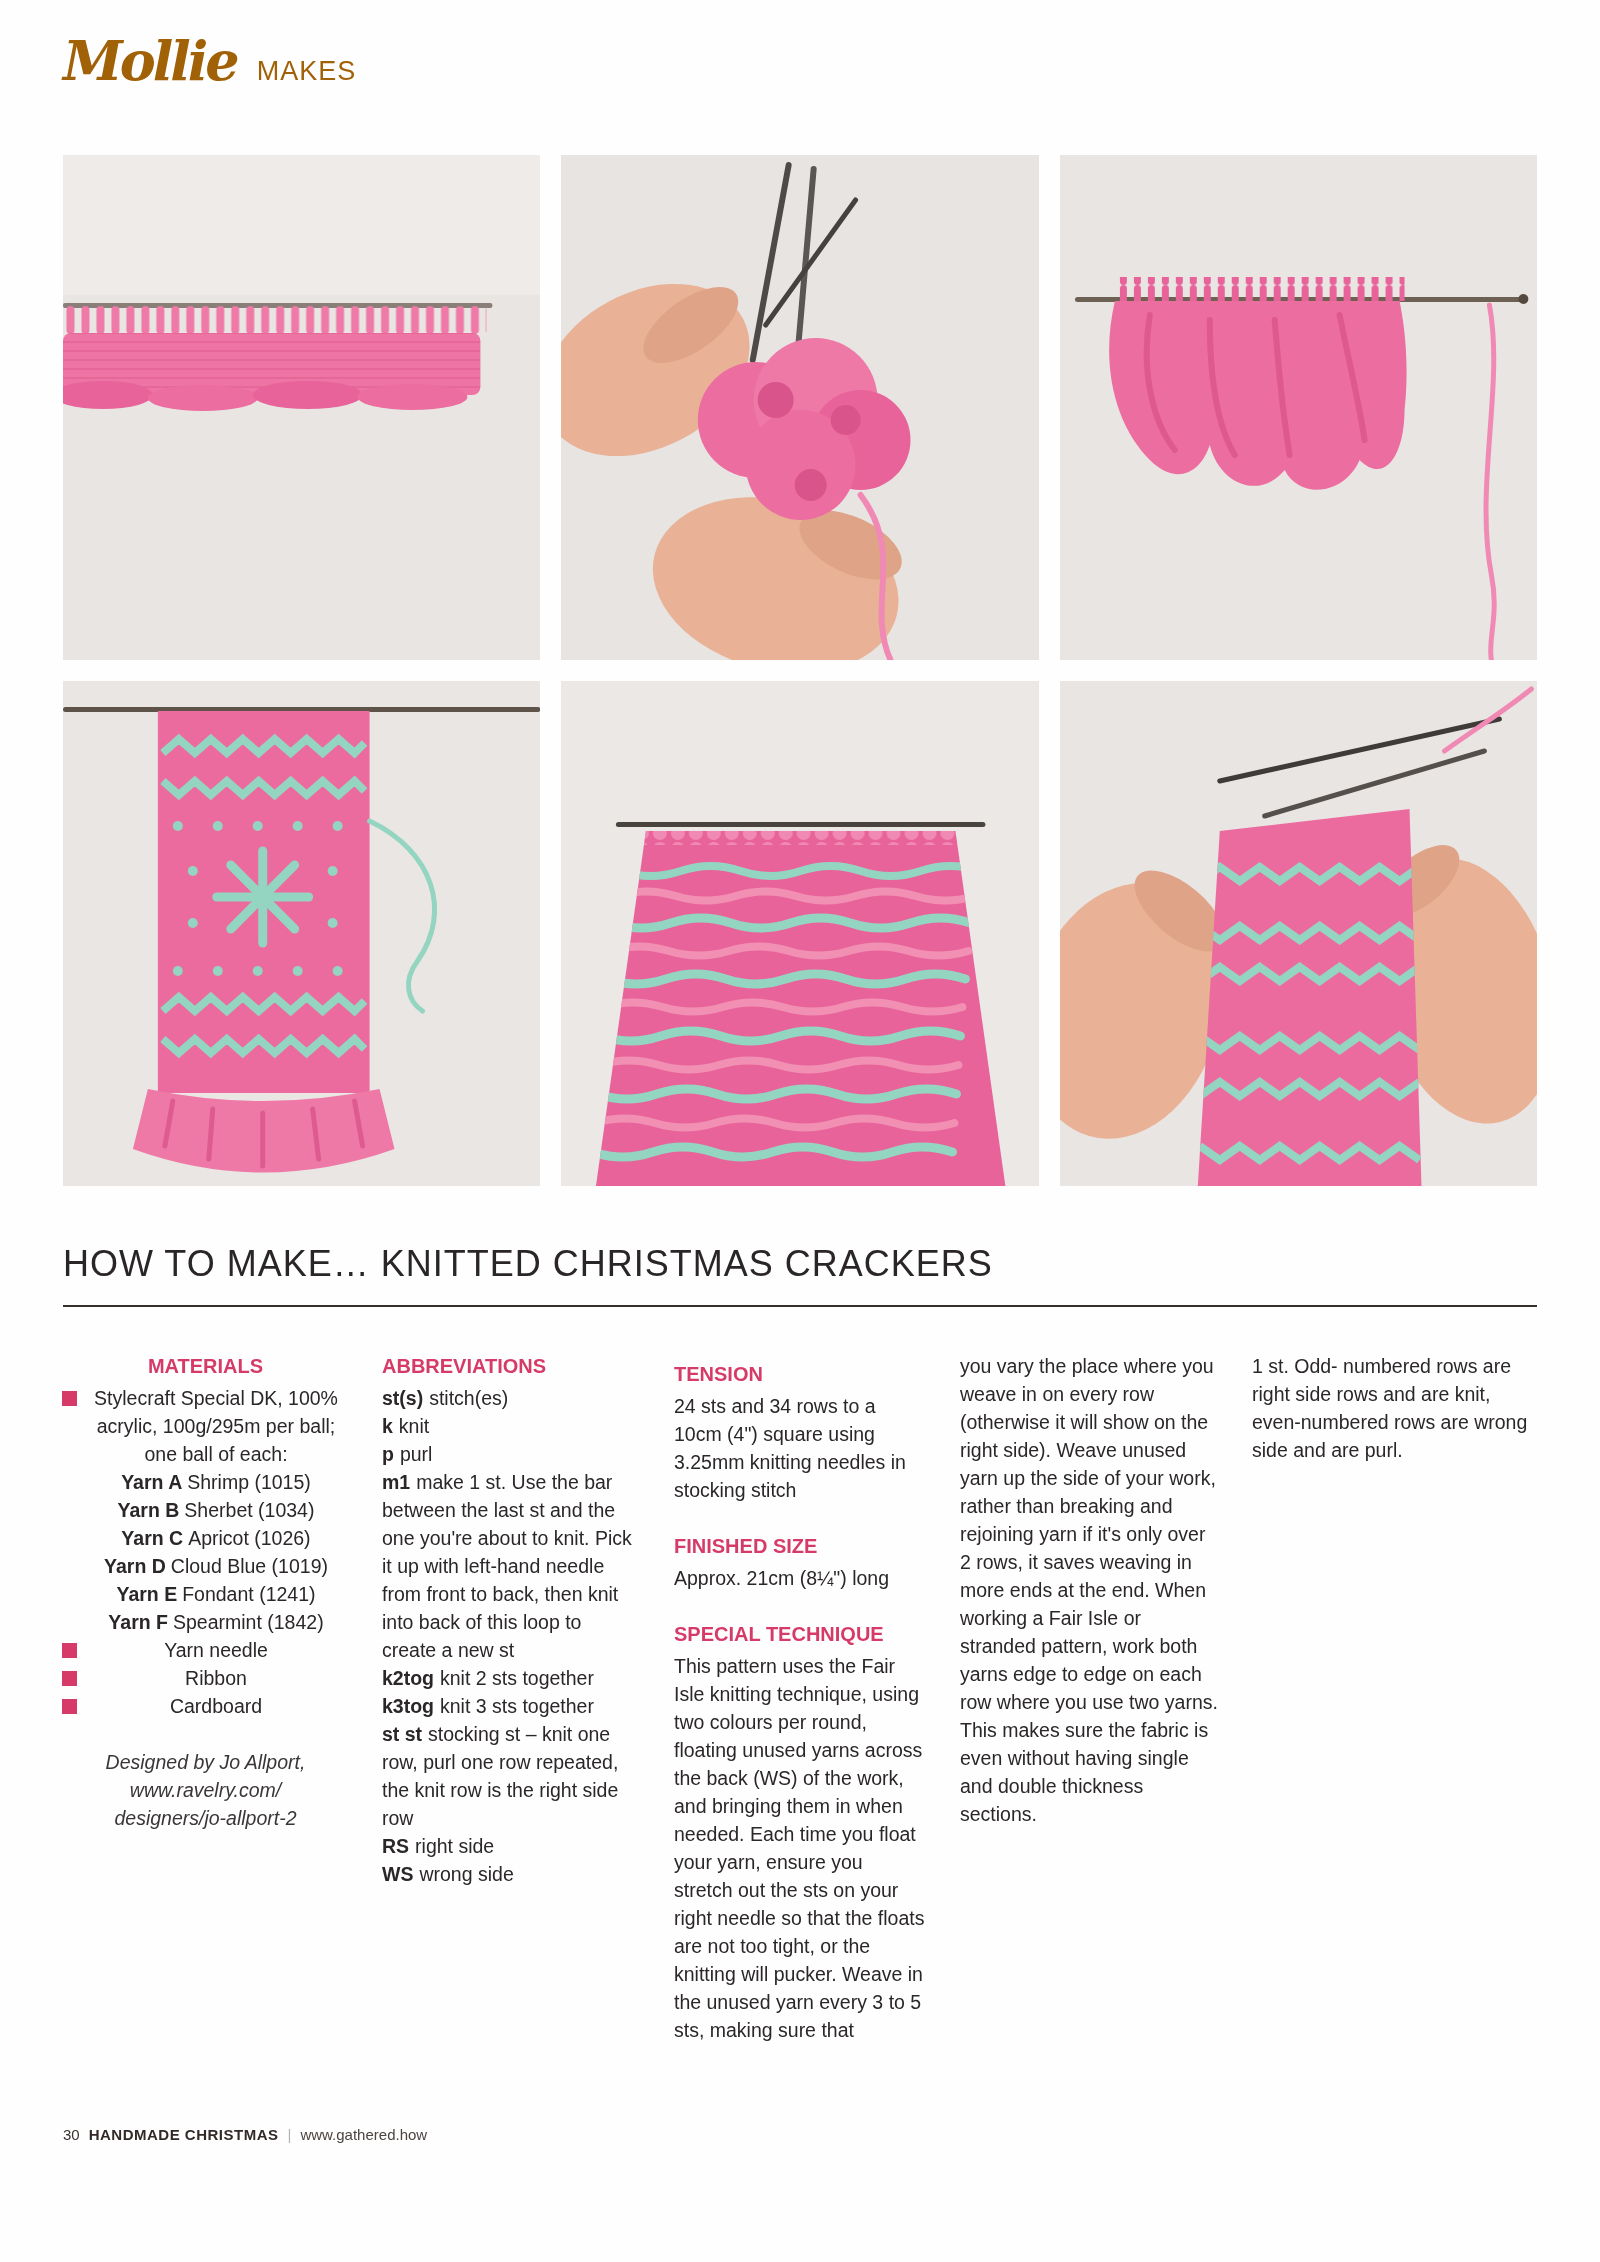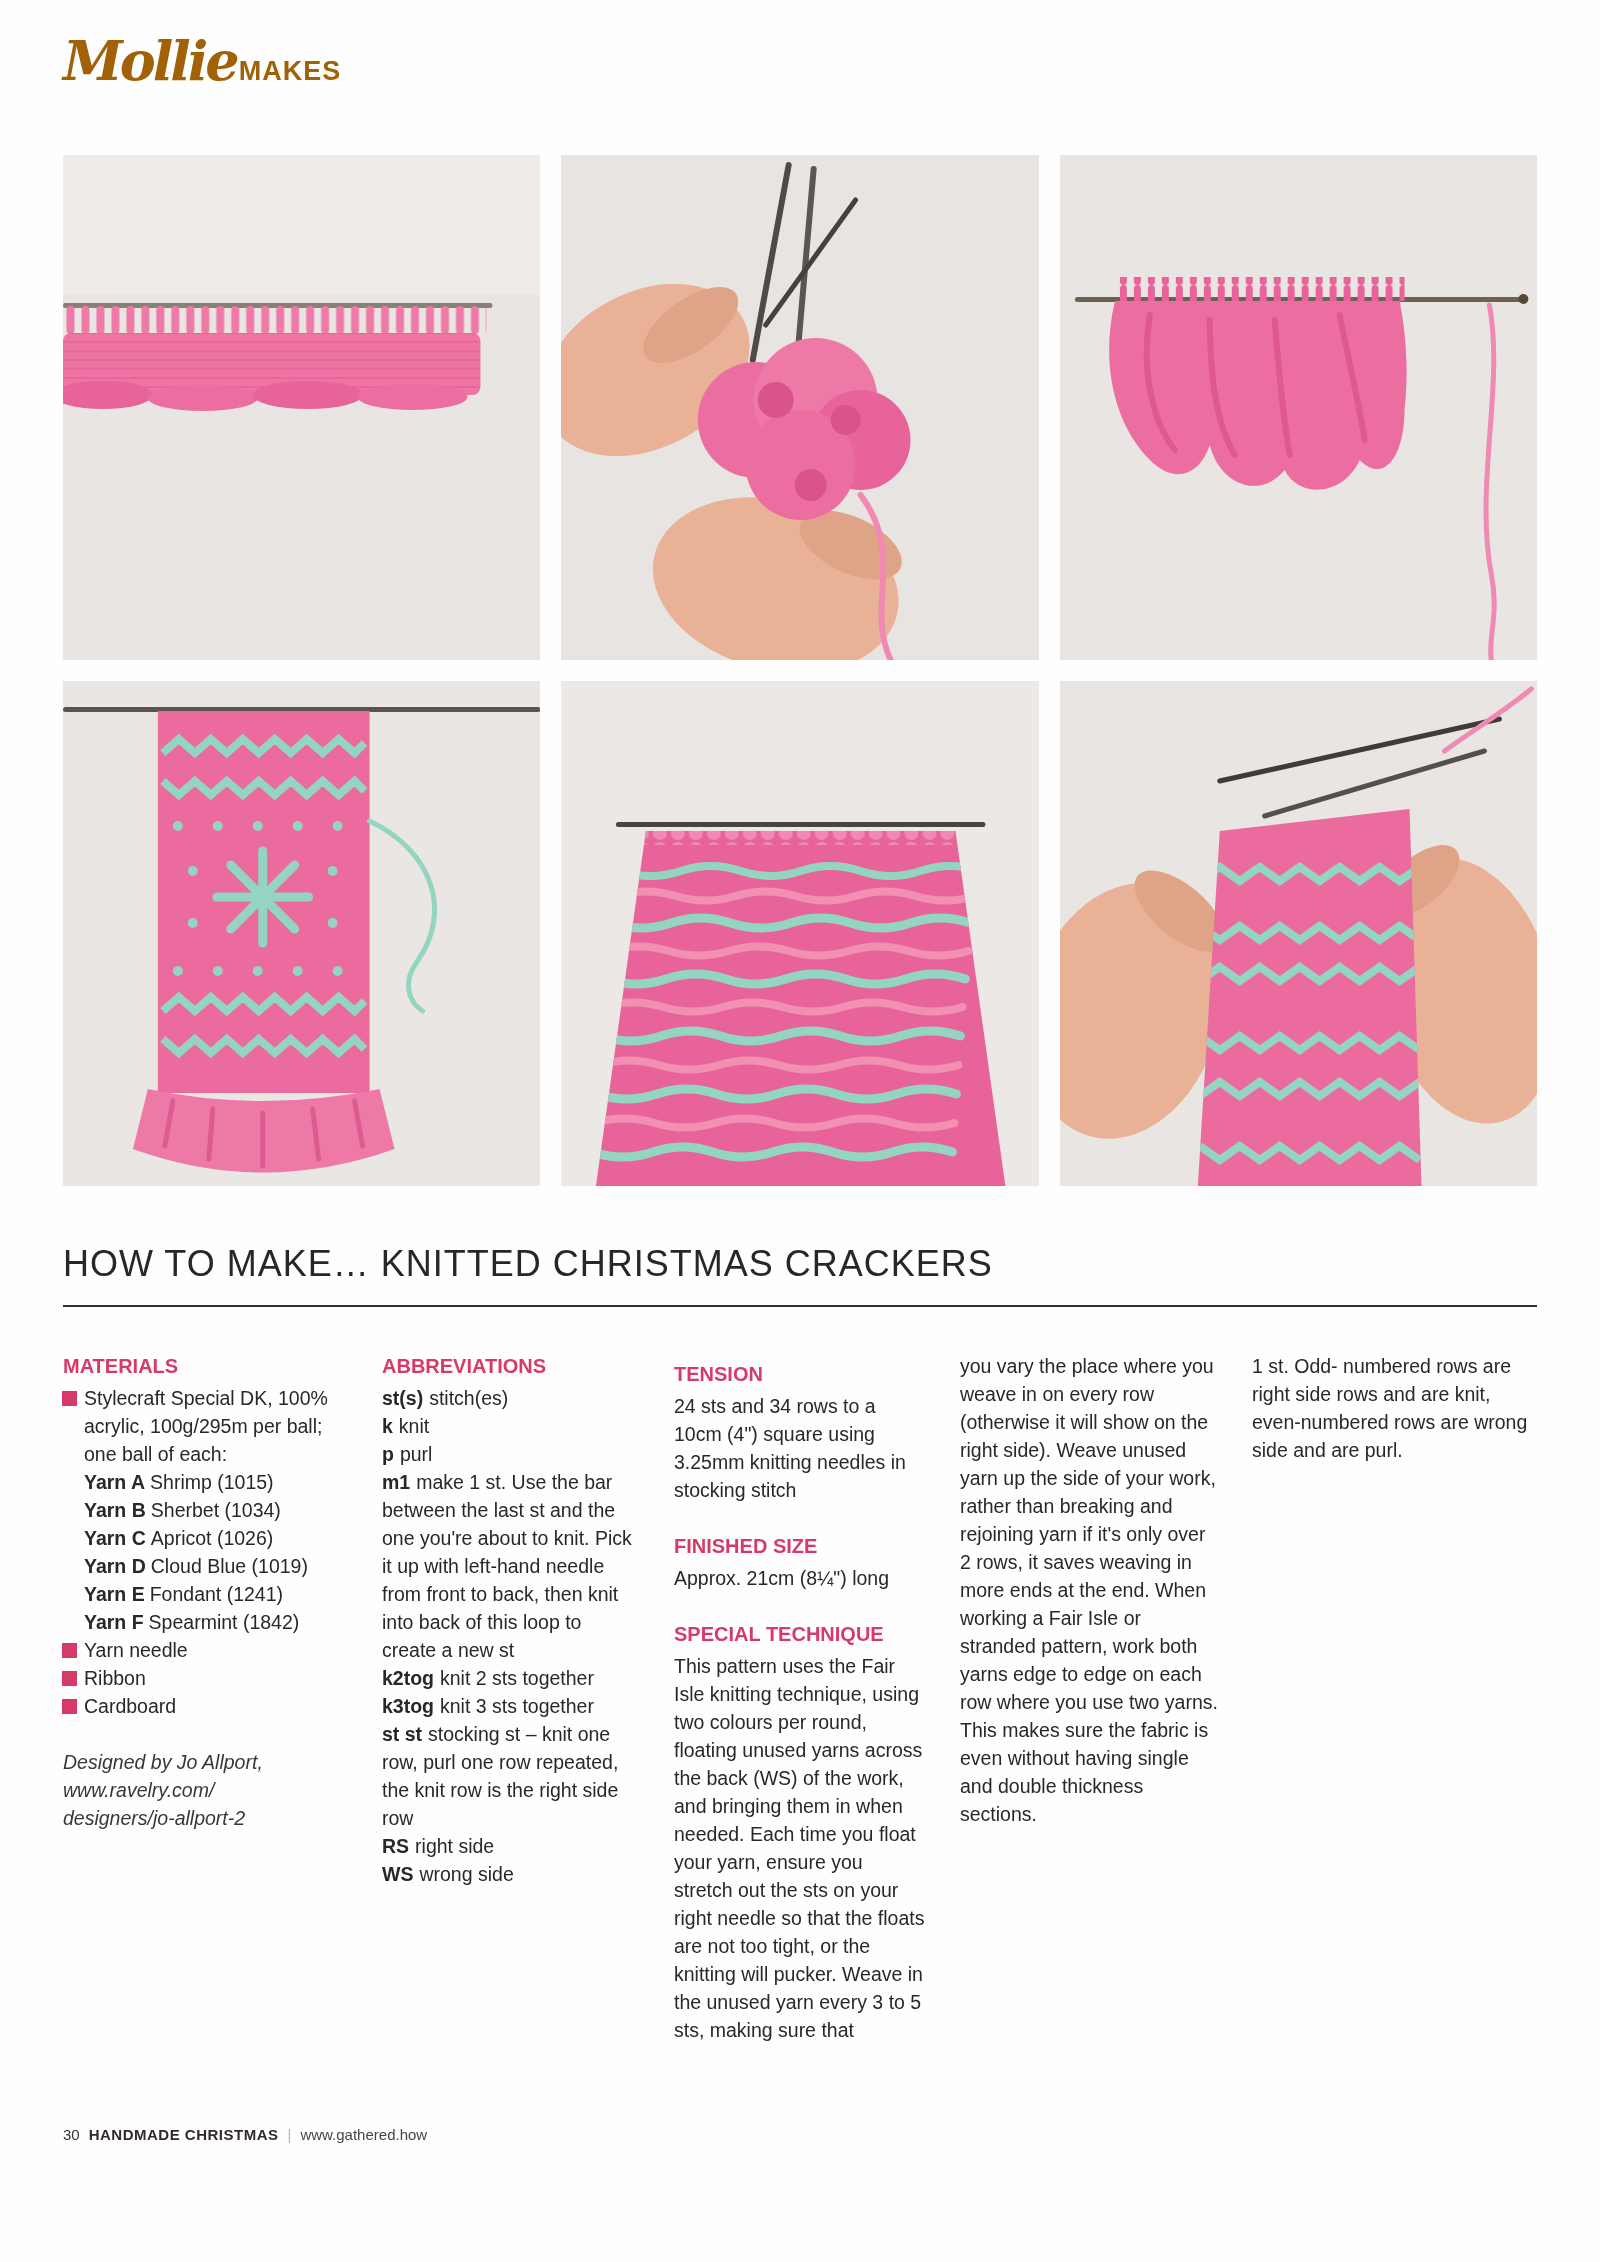--- a/index.html
+++ b/index.html
@@ -3,37 +3,37 @@
 <meta charset="utf-8">
 <style>
   html,body{margin:0;padding:0;background:#ffffff;}
   .page{position:relative;width:1600px;height:2262px;background:#fefefe;overflow:hidden;
         font-family:"Liberation Sans", sans-serif;color:#2b2728;}
 
   
   .logo{position:absolute;left:63px;top:34px;display:flex;align-items:baseline;color:#a16207;}
   .logo-script{font-family:"DejaVu Serif", serif;font-style:italic;font-weight:bold;
                font-size:54px;letter-spacing:-3px;line-height:1;}
-  .logo-suffix{font-size:27px;letter-spacing:1px;margin-left:2px;font-weight:700;}
+  .logo-suffix{font-size:27px;letter-spacing:1px;margin-left:20px;font-weight:400;}
 
   
   .photo-grid{position:absolute;left:63px;top:155px;width:1474px;
               display:grid;grid-template-columns:repeat(3,1fr);gap:21px;}
   .photo{height:505px;background:#e9e5e2;overflow:hidden;position:relative;}
   .photo svg{display:block;width:100%;height:100%;}
 
   
   .howto{position:absolute;left:63px;top:1243px;width:1474px;}
   .howto-title{font-size:36px;font-weight:400;letter-spacing:1px;color:#2a2627;}
   .howto-rule{margin-top:20px;border:none;border-top:2px solid #35302e;}
 
   
   .cols{position:absolute;left:63px;top:1352px;width:1474px;display:flex;gap:34px;}
   .col{font-size:19.5px;line-height:28px;}
-  .col-1{width:285px;}
+  .col-1{width:285px;text-align:center;}
   .col-2{width:258px;}
   .col-3{width:252px;}
   .col-4{width:258px;}
   .col-5{width:285px;}
   .sec-head{color:#d63a68;font-weight:bold;font-size:20px;margin:0 0 4px 0;line-height:28px;}
   .sec{margin:8px 0 28px 0;}
   .sec:last-child{margin-bottom:0;}
   .body-p{margin:0;}
   .term{font-weight:bold;margin-right:6px;}
   .abbr-entry{margin:0;}

